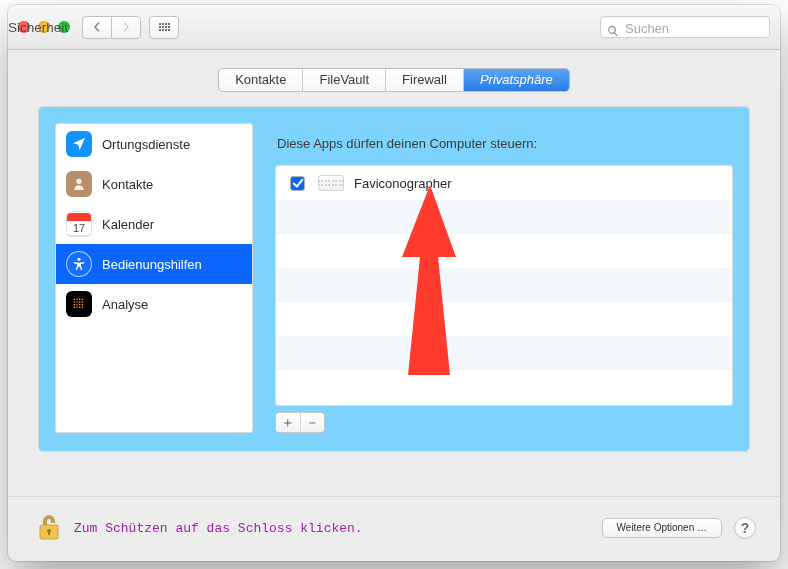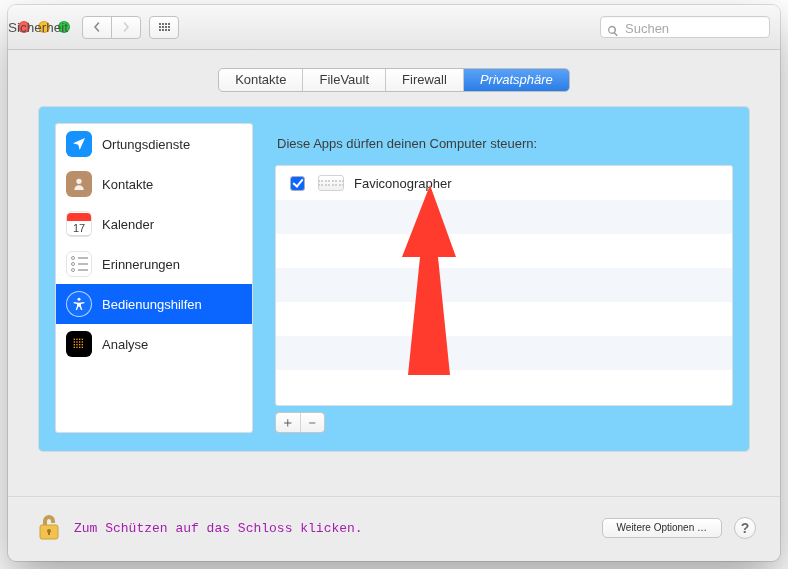--- a/index.html
+++ b/index.html
@@ -303,39 +303,20 @@
         <span>Kontakte</span>
       </div>
       <div class="side-item">
         <div class="side-icon ic-cal">
           <div class="cal-wrap">
               <div class="cal-top"></div>
               <div class="cal-body">17</div>
             </div>
         </div>
         <span>Kalender</span>
-      </div>
-      <div class="side-item">
-        <div class="side-icon ic-rem">
-          <div class="rem-lines">
-            <div class="rem-line">
-                <div class="rem-dot"></div>
-                <div class="rem-bar"></div>
-              </div>
-            <div class="rem-line">
-                <div class="rem-dot"></div>
-                <div class="rem-bar"></div>
-              </div>
-            <div class="rem-line">
-                <div class="rem-dot"></div>
-                <div class="rem-bar"></div>
-              </div>
-          </div>
-        </div>
-        <span>Erinnerungen</span>
       </div>
       <div class="side-item selected">
         <div class="side-icon ic-acc">
           <svg viewBox="0 0 24 24">
               <circle cx="12" cy="5" r="2.3"></circle>
               <path d="M4 9l8 1 8-1v2l-5 1v3l2 6h-2l-2-5h-2l-2 5H7l2-6v-3L4 11V9z"></path>
             </svg>
         </div>
         <span>Bedienungshilfen</span>
       </div>

